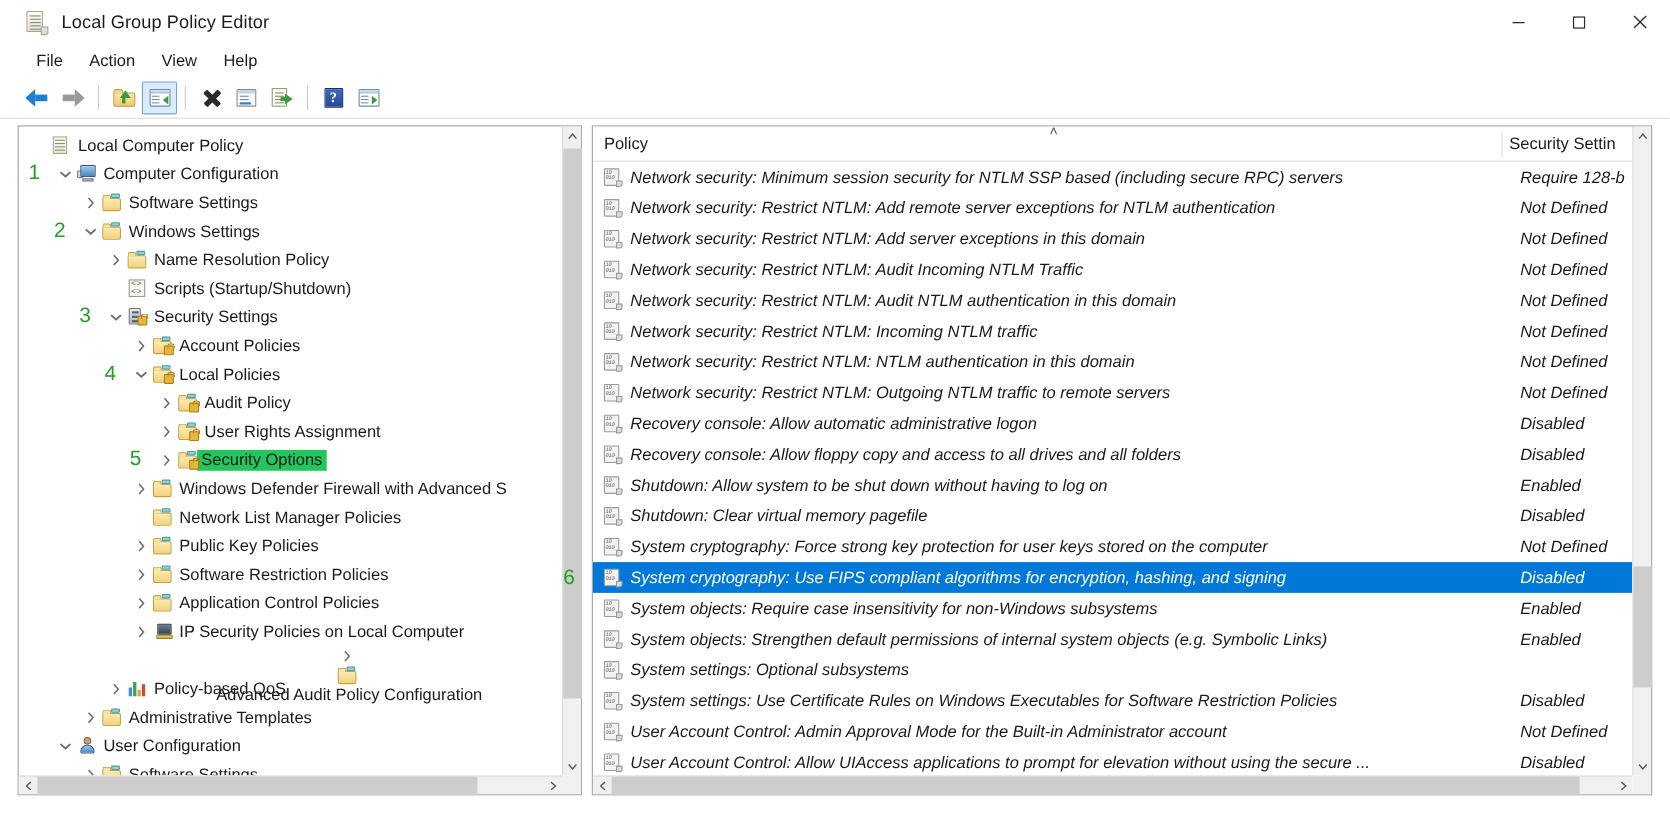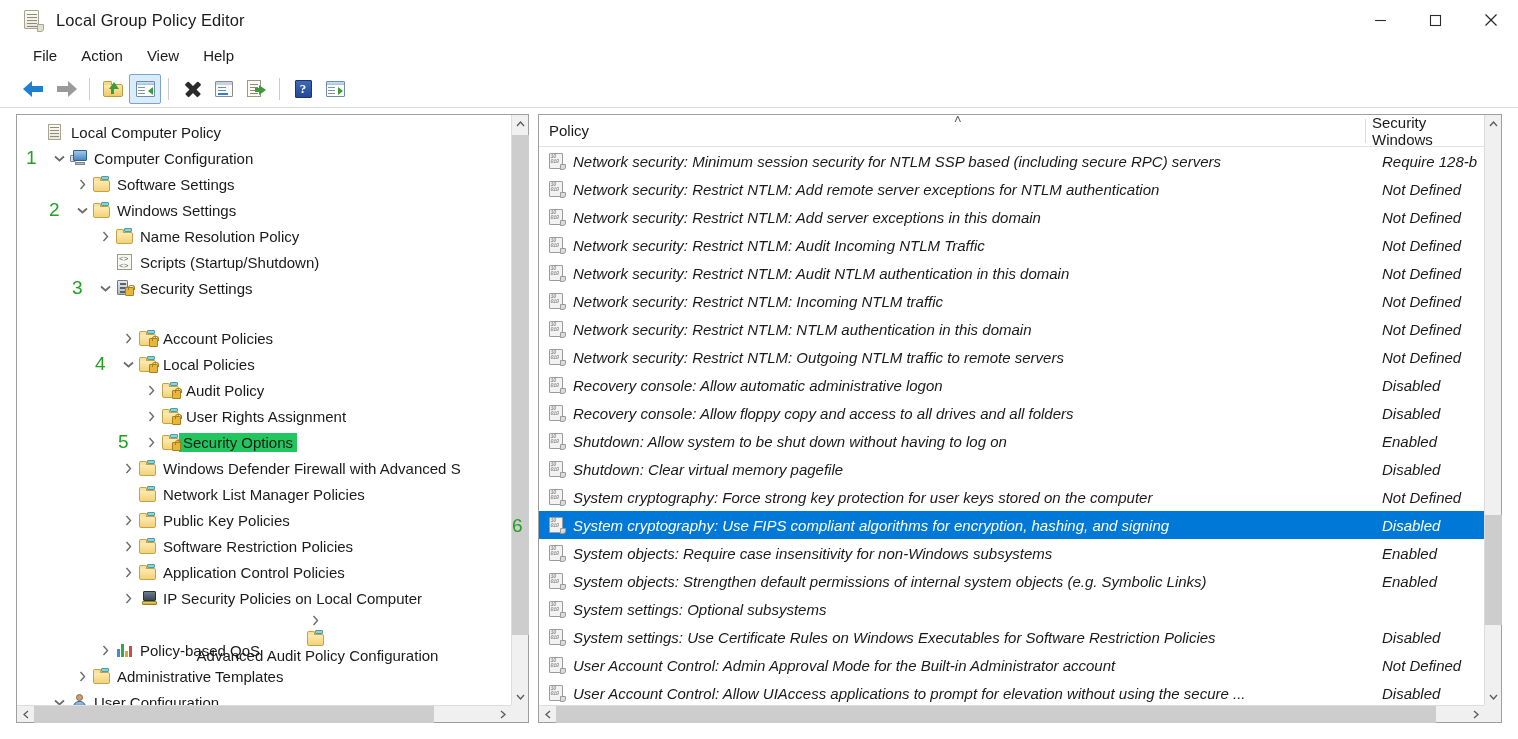--- a/index.html
+++ b/index.html
@@ -546,21 +546,21 @@
               </svg>
             </span>
             <span class="tico">
               <span class="i-secset">
                 <i class="srv"></i>
               </span>
               <i class="f-lock" style="right:1px;bottom:1px;"></i>
             </span>
             <span class="tlabel">Security Settings</span>
           </div>
-          <div class="trow" style="padding-left: 102px; margin-top: 24px;">
+          <div class="trow" style="padding-left: 102px;">
             <span class="chev">
               <svg width="7" height="11" viewBox="0 0 7 11">
                 <polyline points="1.5,1 5.5,5.5 1.5,10" fill="none" stroke="currentColor" stroke-width="1.4"></polyline>
               </svg>
             </span>
             <span class="tico">
               <i class="f-body"></i>
               <i class="f-tab"></i>
               <i class="f-teal"></i>
               <i class="f-lock"></i>
@@ -799,21 +799,21 @@
     </div>
     <div class="sb-corner"></div>
   </div>
 
   <div class="pane pane-right">
     <div class="pane-body">
       <div class="lv-header">
         <span class="lv-sort">˄</span>
         <span class="lv-col-policy">Policy</span>
         <span class="lv-divider"></span>
-        <span class="lv-col-setting">Security Windows</span>
+        <span class="lv-col-setting">Security Settin</span>
       </div>
       <div class="lv-rows" id="list-root">
           <div class="lv-row">
             <span class="pol-ico">
               <i class="pg"></i>
               <span class="bits">10<br>010</span>
               <i class="curl"></i>
             </span>
             <span class="pol-name">Network security: Minimum session security for NTLM SSP based (including secure RPC) servers</span>
             <span class="pol-val">Require 128-b</span>

